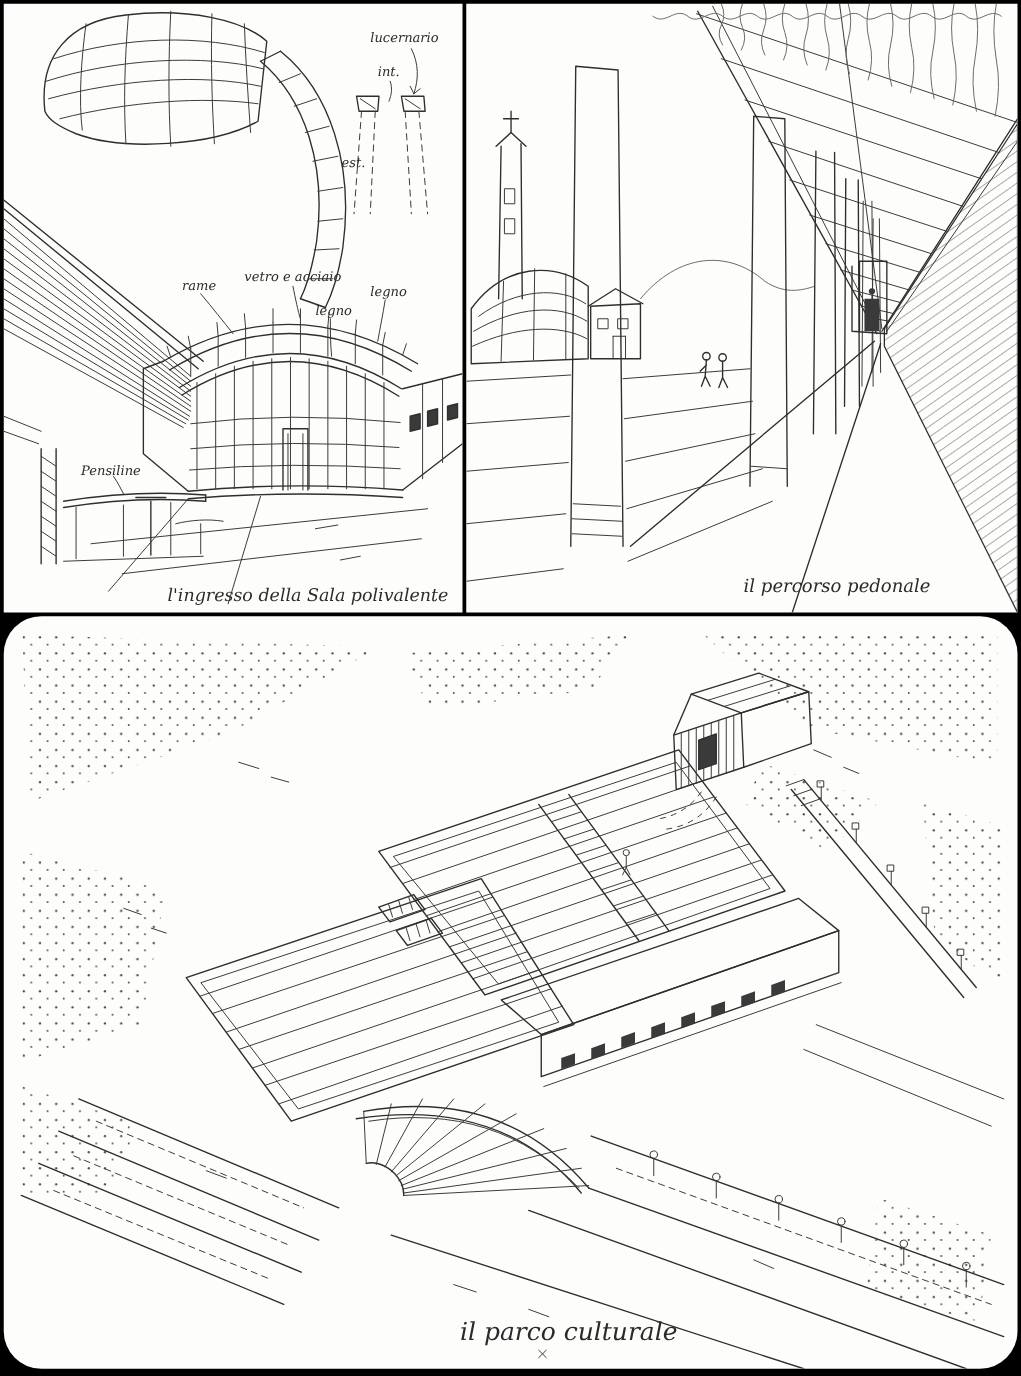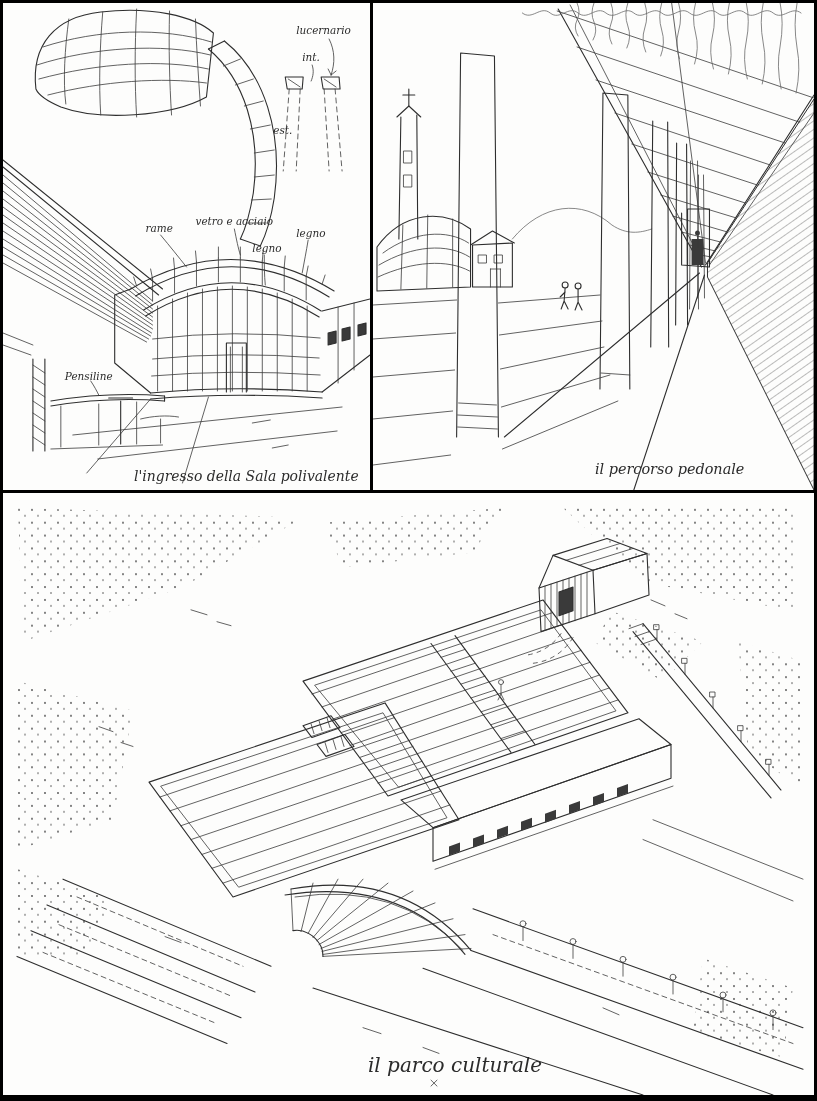--- a/index.html
+++ b/index.html
@@ -2,21 +2,21 @@
 <html><head>
 <meta charset="utf-8">
 <style>
   html,body{margin:0;padding:0;background:#e9e9e9;}
   .page{
     width:817px;height:1101px;margin:0 auto;background:#000;
     box-sizing:border-box;padding:3px 3px 6px 3px;
     display:grid;grid-template-columns:367px 1fr;grid-template-rows:487px 1fr;gap:3px;
   }
   figure.panel{margin:0;background:#fdfdfc;overflow:hidden;}
-  .p3{grid-column:1 / -1;}
+  .p3{grid-column:1 / -1;border-radius:30px;}
   svg{display:block;width:100%;height:100%;}
   .sk{stroke:#2e2e2e;fill:none;stroke-width:1.1;stroke-linecap:round;stroke-linejoin:round;}
   .sk2{stroke:#3a3a3a;fill:none;stroke-width:.8;stroke-linecap:round;}
   .lt{stroke:#6a6a6a;fill:none;stroke-width:.8;stroke-linecap:round;}
   .dash{stroke-dasharray:5 4;}
   .dash2{stroke-dasharray:4 5;}
   .hand{font-family:"DejaVu Serif",serif;font-style:italic;fill:#2b2b2b;}
   .lbl{font-size:10.5px;}
   .cap1{font-size:14px;}
   .cap2{font-size:14.5px;}

